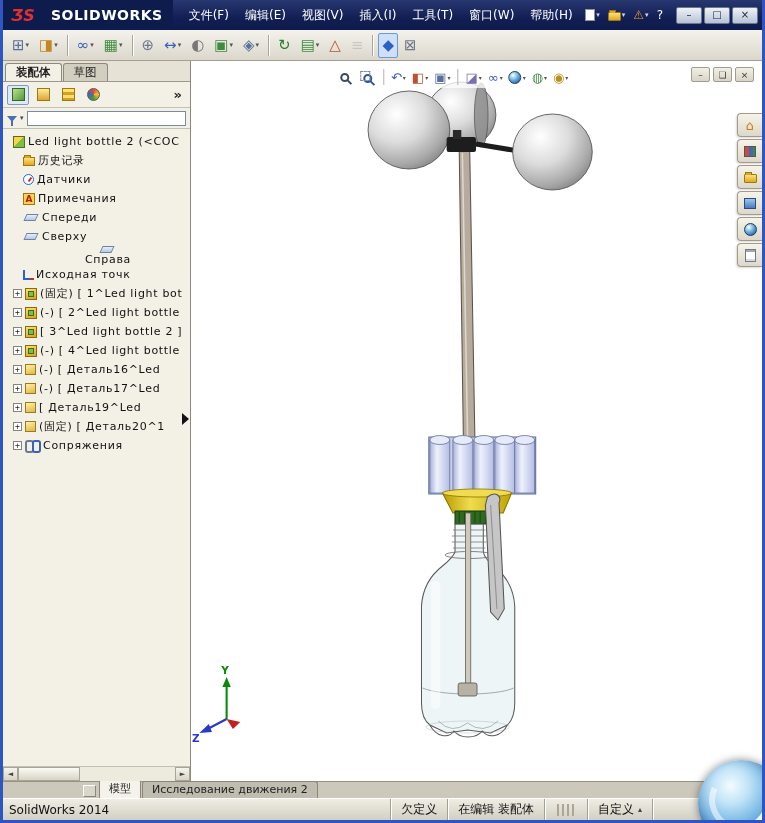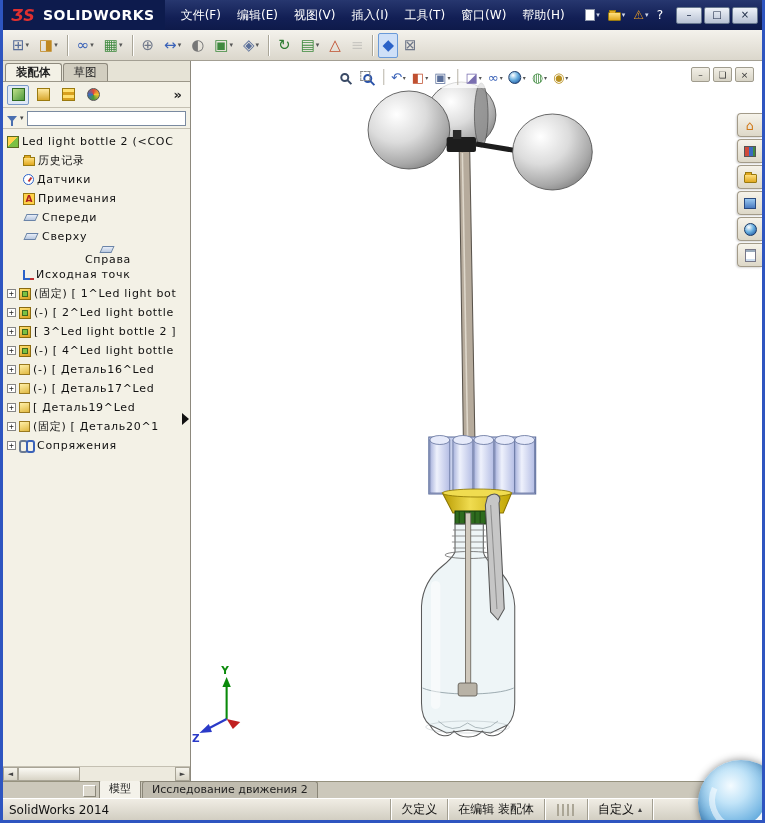--- a/index.html
+++ b/index.html
@@ -16,21 +16,21 @@
     display:flex; flex-direction:column;
     background:#ece9de; overflow:hidden;
   }
 
   
   .titlebar {
     height:30px; flex:none; display:flex; align-items:center;
     background:linear-gradient(#27376f,#121f55 60%,#0e1a4a);
     color:#fff; padding:0 4px 0 0;
   }
-  .logo { display:flex; align-items:center; gap:8px; padding:0 10px 0 8px; height:100%;
+  .logo { display:flex; align-items:center; gap:16px; padding:0 10px 0 8px; height:100%;
           background:#0d1b4d; flex:none; }
   .logo-mark { color:#e03030; font-weight:bold; font-style:italic; font-size:16px; }
   .logo-text { color:#fff; font-weight:bold; font-size:14px; letter-spacing:0.5px; }
   .menubar { display:flex; align-items:center; flex:none; margin-left:8px; }
   .menu-item { padding:4px 8px; font-size:12px; color:#fff; cursor:default; white-space:nowrap; }
   .tb-spacer { flex:1; }
   .quick-tools { display:flex; align-items:center; gap:2px; margin-right:10px; }
   .qt-btn { display:flex; align-items:center; gap:1px; padding:2px 3px; border-radius:2px; }
   .qt-btn .glyph { font-size:12px; display:inline-flex; align-items:center; justify-content:center; }
   .qt-btn .dd { font-size:7px; color:#cfd6ea; }
@@ -71,21 +71,21 @@
   .mgr-btn { width:22px; height:20px; display:flex; align-items:center; justify-content:center;
     border:1px solid transparent; border-radius:2px; }
   .mgr-btn.active { background:#dfe8f6; border-color:#7a9ac8; }
   .chevron { margin-left:auto; font-size:13px; font-weight:bold; color:#222; padding:0 4px; }
   .filter-row { display:flex; align-items:center; height:21px; padding:2px 4px; gap:3px;
     border-bottom:1px solid #c4c0b2; }
   .filter-dd { font-size:7px; color:#444; }
   .filter-input { flex:1; height:15px; border:1px solid #7a8aa0; background:#fff; font-size:10px; padding:0 3px; }
 
   .tree { padding:3px 0 0 0; }
-  .tree-row { display:flex; align-items:center; height:19px; padding-left:4px;
+  .tree-row { display:flex; align-items:center; height:19px; padding-left:10px;
     white-space:nowrap; overflow:hidden; font-size:11px; color:#111; }
   .tlabel { letter-spacing:0.7px; margin-left:3px; overflow:hidden; }
   .expander { flex:none; width:9px; height:9px; border:1px solid #848484; background:#fff;
     position:relative; margin-right:3px; }
   .expander::before { content:'+'; position:absolute; left:0; top:-1px; width:7px;
     font:8px/9px "DejaVu Sans Mono",monospace; text-align:center; color:#222; }
   .ticon { flex:none; display:inline-block; }
 
   .panel-fill { flex:1; }
   .panel-hscroll { height:15px; flex:none; display:flex; background:#edeade; border-top:1px solid #c4c0b2; }

